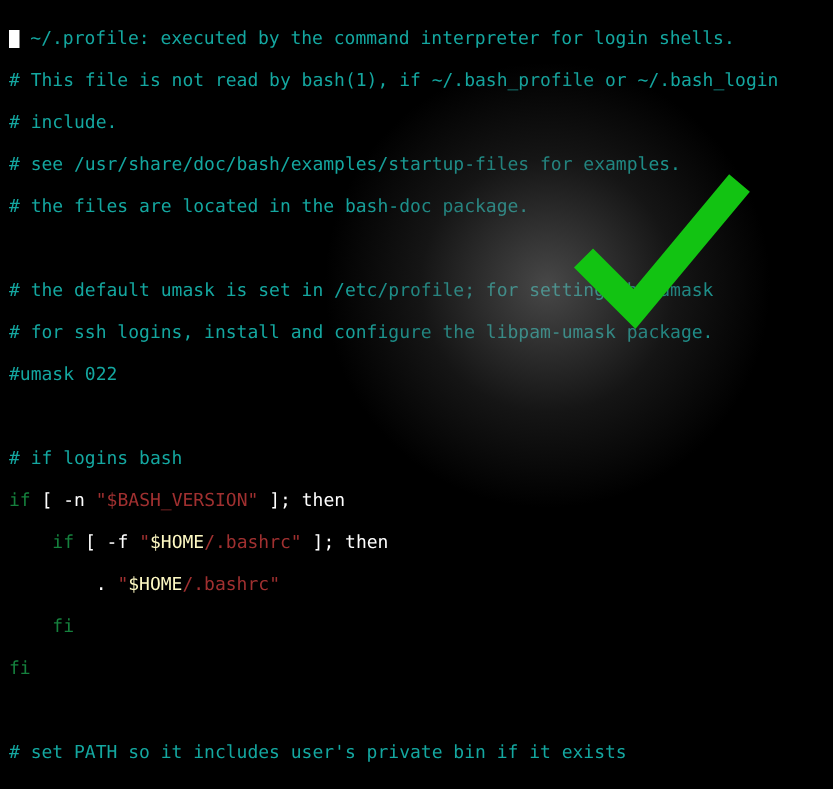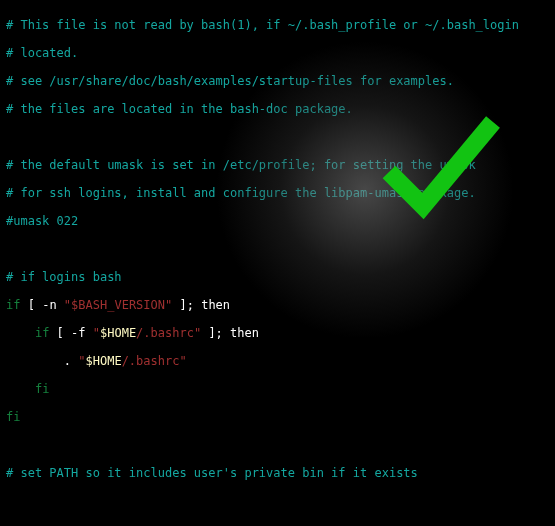--- a/index.html
+++ b/index.html
@@ -56,22 +56,23 @@
 
 <div class="glow"></div>
 
 <div class="checkmark">
   <svg width="130" height="120" viewBox="0 0 130 120">
     <polyline points="14,62 48,96 118,12" fill="none" stroke="#12c312" stroke-width="18" stroke-linecap="butt" stroke-linejoin="miter"></polyline>
   </svg>
 </div>
 
 <div class="editor">
+<span class="line"><span class="cursor"></span> <span class="comment">~/.profile: executed by the command interpreter for login shells.</span></span>
 <span class="line"><span class="comment"># This file is not read by bash(1), if ~/.bash_profile or ~/.bash_login</span></span>
-<span class="line"><span class="comment"># located.</span></span>
+<span class="line"><span class="comment"># include.</span></span>
 <span class="line"><span class="comment"># see /usr/share/doc/bash/examples/startup-files for examples.</span></span>
 <span class="line"><span class="comment"># the files are located in the bash-doc package.</span></span>
 <span class="line"> </span>
 <span class="line"><span class="comment"># the default umask is set in /etc/profile; for setting the umask</span></span>
 <span class="line"><span class="comment"># for ssh logins, install and configure the libpam-umask package.</span></span>
 <span class="line"><span class="comment">#umask 022</span></span>
 <span class="line"> </span>
 <span class="line"><span class="comment"># if logins bash</span></span>
 <span class="line"><span><span class="key">if</span> <span>[</span> <span>-n</span> <span class="string">"</span><span class="string">$BASH_VERSION</span><span class="string">"</span> <span>]</span><span>; then</span></span></span>
 <span class="line"><span>    <span class="key">if</span> <span>[</span> <span>-f</span> <span class="string">"</span><span class="var">$HOME</span><span class="string">/.bashrc</span><span class="string">"</span> <span>]</span><span>; then</span></span></span>

